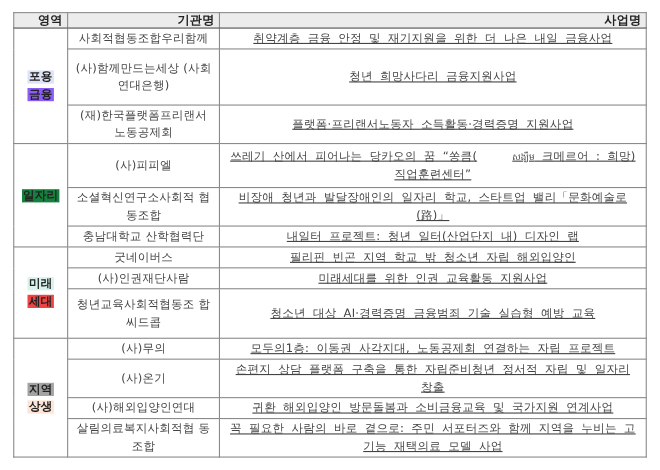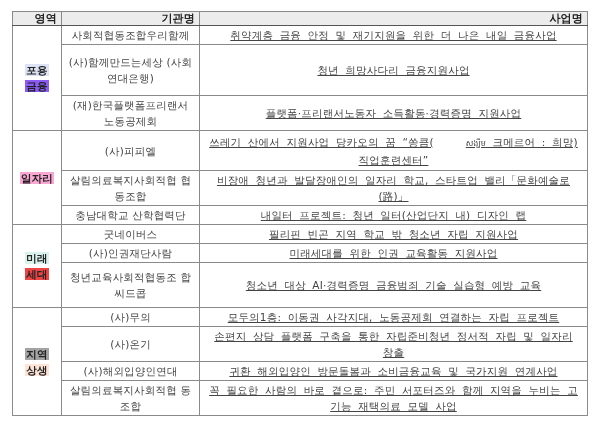--- a/index.html
+++ b/index.html
@@ -65,41 +65,41 @@
       <td class="org">(사)함께만드는세상 (사회연대은행)</td>
       <td class="proj">청년 희망사다리 금융지원사업</td>
     </tr>
     <tr style="height:35px">
       <td class="org">(재)한국플랫폼프리랜서 노동공제회</td>
       <td class="proj">플랫폼·프리랜서노동자 소득활동·경력증명 지원사업</td>
     </tr>
 
     <tr class="group-start" style="height:40px">
       <td class="cat" rowspan="3">
-        <span class="hl" style="background:#f9a8d4">일자리</span>
+        <span class="hl" style="background:#15803d">일자리</span>
       </td>
       <td class="org">(사)피피엘</td>
-      <td class="proj"><span>쓰레기 산에서 지원사업 당카오의 꿈 “쏭큼(</span><span class="khmer">សង្ឃឹម</span><span> 크메르어 : 희망) 직업훈련센터”</span></td>
+      <td class="proj"><span>쓰레기 산에서 피어나는 당카오의 꿈 “쏭큼(</span><span class="khmer">សង្ឃឹម</span><span> 크메르어 : 희망) 직업훈련센터”</span></td>
     </tr>
     <tr style="height:35px">
-      <td class="org">살림의료복지사회적협 협동조합</td>
+      <td class="org">소셜혁신연구소사회적 협동조합</td>
       <td class="proj">비장애 청년과 발달장애인의 일자리 학교, 스타트업 밸리「문화예술로(路)」</td>
     </tr>
     <tr style="height:17px">
       <td class="org">충남대학교 산학협력단</td>
       <td class="proj">내일터 프로젝트: 청년 일터(산업단지 내) 디자인 랩</td>
     </tr>
 
     <tr class="group-start" style="height:17px">
       <td class="cat" rowspan="3">
         <span class="hl" style="background:#d9f2ec">미래</span><br>
         <span class="hl" style="background:#ef4444">세대</span>
       </td>
       <td class="org">굿네이버스</td>
-      <td class="proj">필리핀 빈곤 지역 학교 밖 청소년 자립 지원사업</td>
+      <td class="proj">필리핀 빈곤 지역 학교 밖 청소년 자립 해외입양인</td>
     </tr>
     <tr style="height:17px">
       <td class="org">(사)인권재단사람</td>
       <td class="proj">미래세대를 위한 인권 교육활동 지원사업</td>
     </tr>
     <tr style="height:45px">
       <td class="org">청년교육사회적협동조 합씨드콥</td>
       <td class="proj">청소년 대상 AI·경력증명 금융범죄 기술 실습형 예방 교육</td>
     </tr>
 

